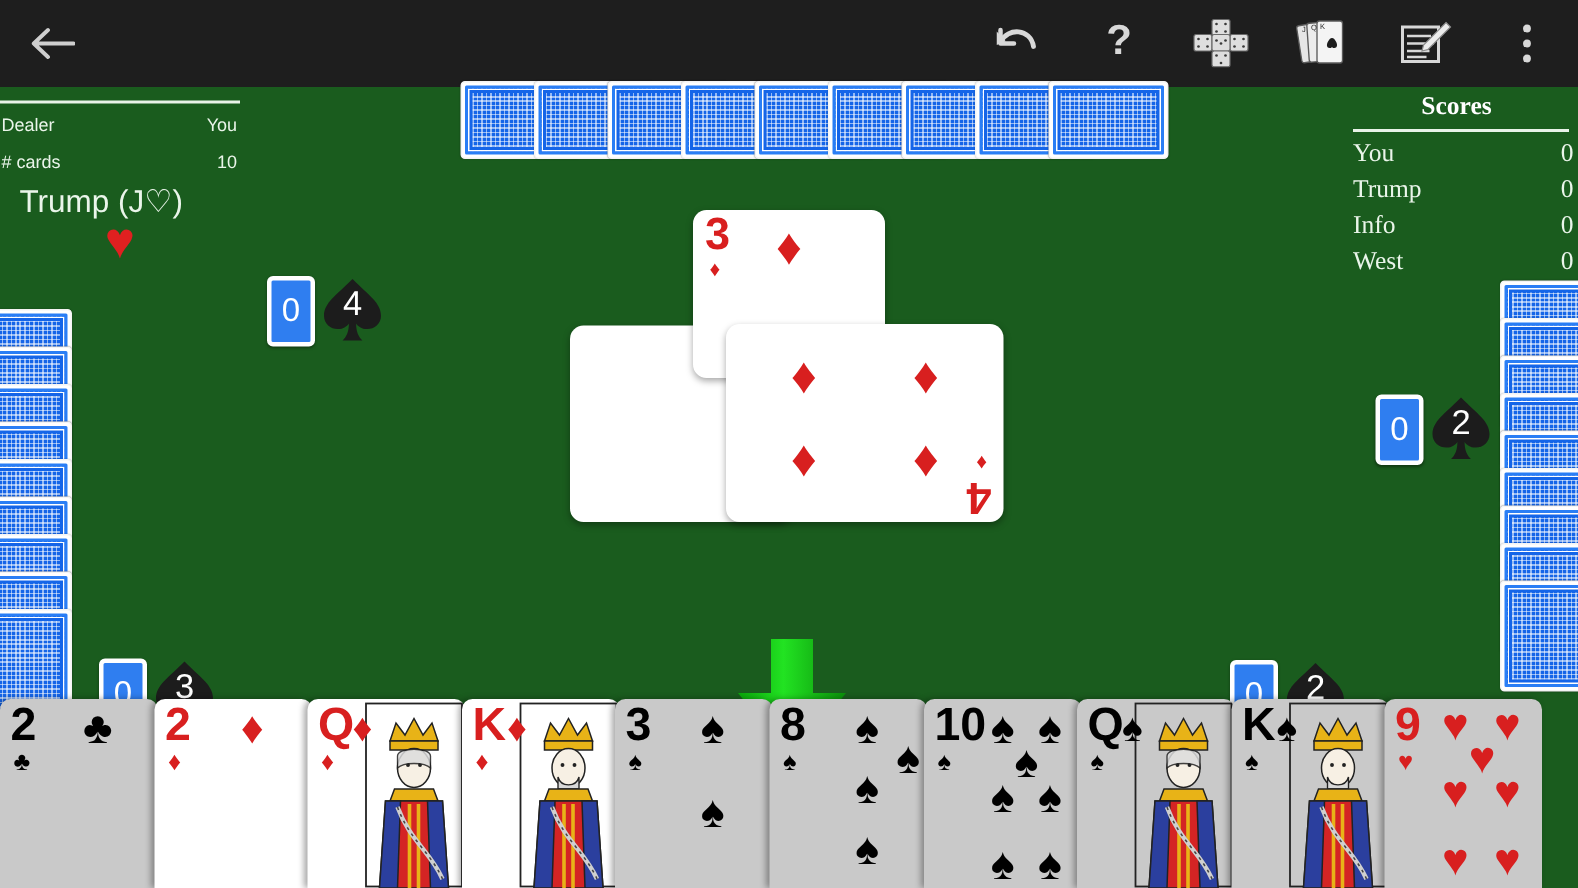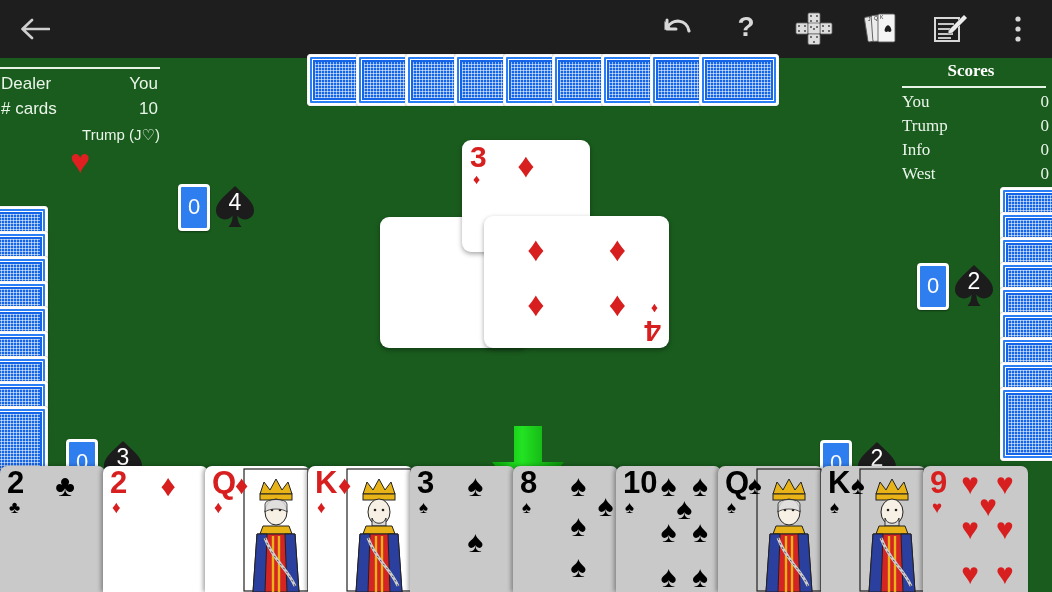--- a/index.html
+++ b/index.html
@@ -36,24 +36,24 @@
   
   #info-panel {
     position:absolute; left:0; top:4px; width:160px;
     color:#eaf5ea;
   }
   #info-title {
     text-align:center; font-weight:bold; font-size:17px; color:#ffffff;
     letter-spacing:.2px;
   }
   #info-rule { height:2px; background:#e8f3e8; margin:5px 0 2px 0; }
-  .info-row { display:flex; justify-content:space-between; font-size:17px; line-height:25px; }
+  .info-row { display:flex; justify-content:space-between; font-size:12px; line-height:25px; }
   .info-row .k { padding-left:1px; }
   .info-row .v { padding-right:2px; }
-  #trump-line { text-align:right; font-size:15px; line-height:27px; }
+  #trump-line { text-align:left; font-size:21px; line-height:27px;margin-left:13px; }
   #trump-suit {
     text-align:center; font-size:34px; color:#e02020; line-height:30px; margin-top:-2px;
   }
 
   
   #scores-panel {
     position:absolute; right:0; top:3px; width:162px; color:#eaf5ea;font-family:Liberation Serif, serif;
   }
   #scores-title { text-align:center; font-weight:bold; font-size:17px; color:#ffffff; }
   #scores-rule { height:2px; background:#e8f3e8; margin:5px 6px 2px 12px; }

